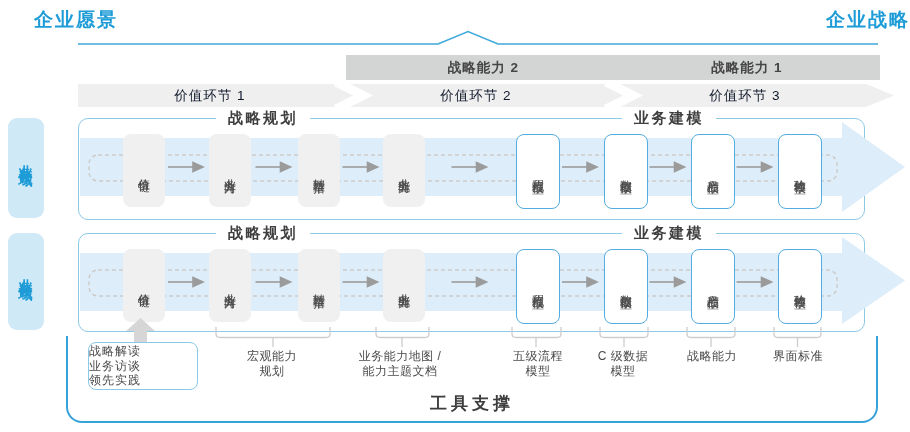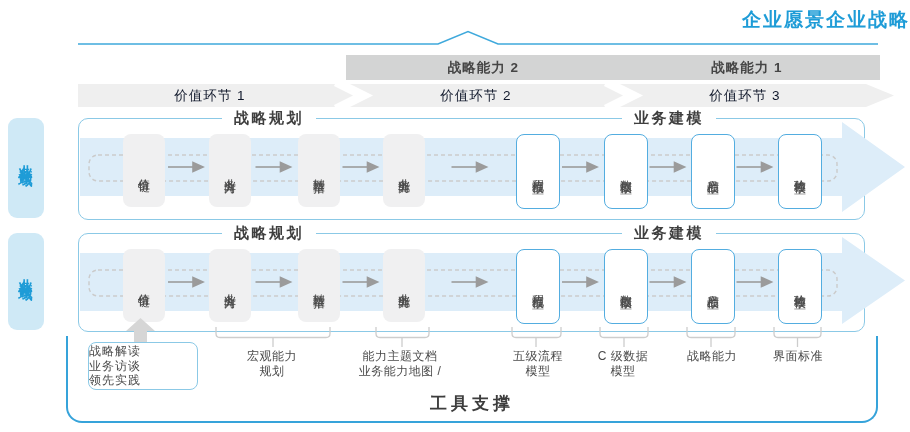--- a/index.html
+++ b/index.html
@@ -1,21 +1,21 @@
 <!DOCTYPE html>
 <html><head>
 <meta charset="utf-8">
 <style>
   html,body{margin:0;padding:0;background:#fff;}
   .stage{
     position:relative;width:910px;height:432px;background:#fff;overflow:hidden;
     font-family:"Liberation Sans","DejaVu Sans",sans-serif;color:#4d4d4d;
   }
   
-  .title-row{position:absolute;left:34px;top:7px;width:876px;display:flex;justify-content:flex-end;}
+  .title-row{position:absolute;left:34px;top:7px;width:876px;display:flex;justify-content:space-between;gap:34px;}
   .title-row span{font-size:19px;font-weight:700;letter-spacing:2px;color:#1e9cd7;}
   
   .cap-bar{position:absolute;top:55px;height:25px;background:#d3d4d4;display:flex;align-items:center;justify-content:center;}
   .cap-bar span{font-size:13.5px;font-weight:700;letter-spacing:1px;color:#454545;}
   .cap-1{left:78px;width:261px;}
   .cap-2{left:346px;width:275px;}
   .cap-3{left:614px;width:266px;}
   
   .vlink{position:absolute;top:84px;width:120px;height:23px;line-height:23px;text-align:center;
          font-size:13.5px;font-weight:500;color:#0f172a;letter-spacing:1px;}
@@ -26,21 +26,21 @@
     writing-mode:vertical-rl;font-size:14px;font-weight:700;letter-spacing:3px;color:#1e9cd7;}
   .dom-1{top:118px;height:100px;}
   .dom-2{top:233px;height:97px;}
   
   .row{position:absolute;left:78px;width:785px;border:1.5px solid #8bc9e6;border-radius:10px;}
   .row-1{top:118px;height:100px;}
   .row-2{top:233px;height:97px;}
   .row svg.row-gfx{position:absolute;left:-2px;top:-2px;overflow:visible;}
   .hdr{position:absolute;top:-11px;height:20px;line-height:20px;background:#fff;padding:0 12px;
        transform:translateX(-50%);font-size:15px;font-weight:700;letter-spacing:2.5px;color:#3f3f3f;white-space:nowrap;}
-  .hdr-plan{left:190px;} .hdr-model{left:590px;}
+  .hdr-plan{left:184px;} .hdr-model{left:590px;}
   .box{position:absolute;top:15px;width:42px;height:73px;border-radius:8px;
        display:flex;align-items:center;justify-content:center;
        writing-mode:vertical-rl;font-size:12px;letter-spacing:1px;color:#4a4a4a;line-height:14px;}
   .box-gray{background:#f0f0f1;}
   .box-blue{background:#fff;border:1.5px solid #53ade0;}
   .bx-1{left:44px;} .bx-2{left:130px;} .bx-3{left:219px;} .bx-4{left:304px;}
   .bx-5{left:437px;} .bx-6{left:525px;} .bx-7{left:612px;} .bx-8{left:699px;}
   
   .practice-box{position:absolute;left:88px;top:342px;width:108px;height:46px;border:1.3px solid #8bc9e6;
     border-radius:8px;background:#fff;display:flex;flex-direction:column;align-items:flex-start;justify-content:center;}
@@ -172,22 +172,22 @@
   <div class="practice-box">
     <div>战略解读</div>
     <div>业务访谈</div>
     <div>领先实践</div>
   </div>
   <div class="annot an-1">
     <div>宏观能力</div>
     <div>规划</div>
   </div>
   <div class="annot an-2">
+    <div>业务能力地图 /</div>
     <div>能力主题文档</div>
-    <div>业务能力地图 /</div>
   </div>
   <div class="annot an-3">
     <div>五级流程</div>
     <div>模型</div>
   </div>
   <div class="annot an-4">
     <div>C 级数据</div>
     <div>模型</div>
   </div>
   <div class="annot an-5">

